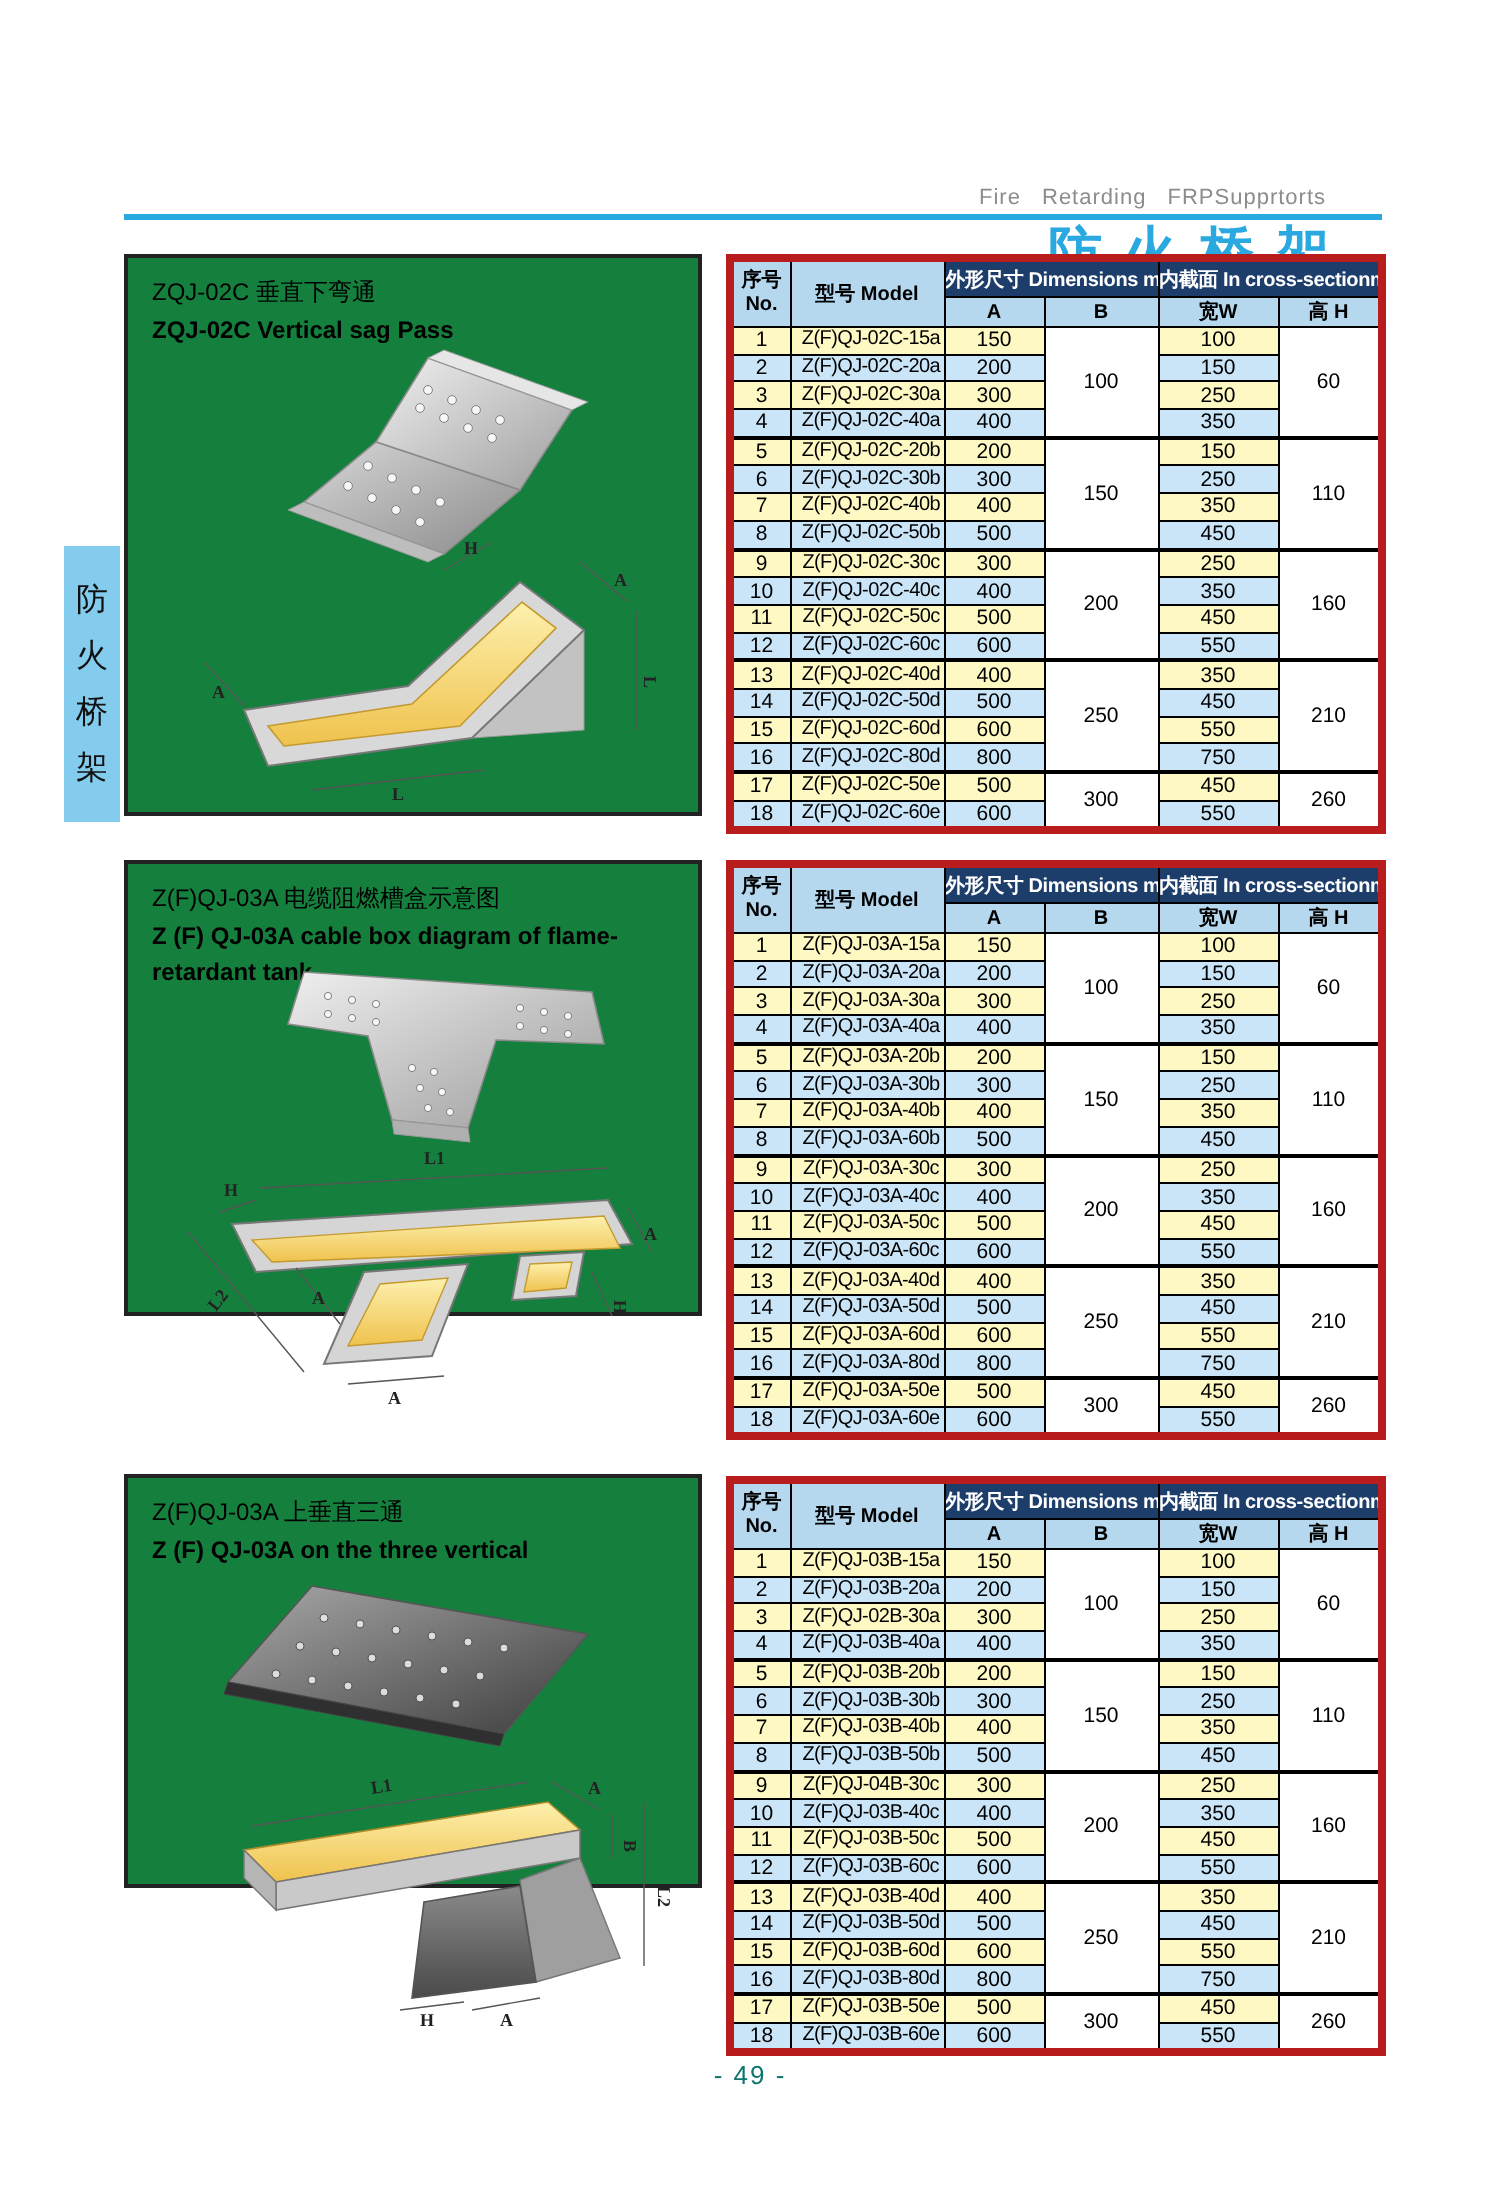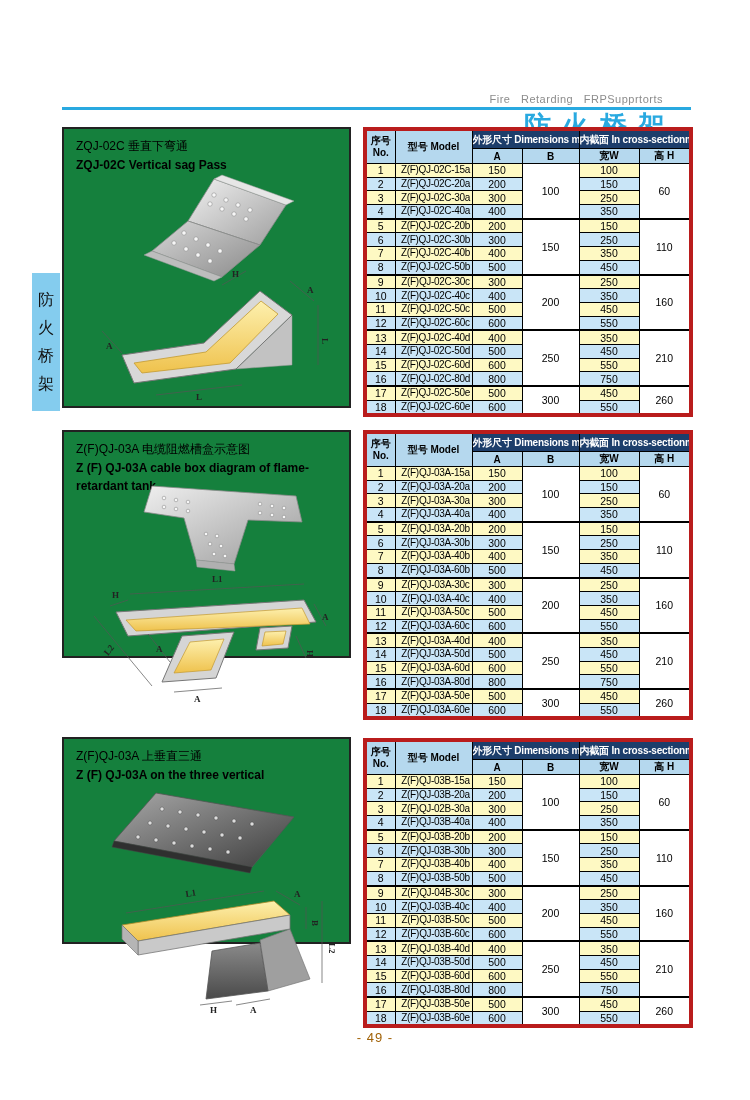--- a/index.html
+++ b/index.html
@@ -55,21 +55,21 @@
   .spec-table td { height:12.7px; font-size:10.5px; line-height:12px; }
   .th-light { background:#b5d8ee; color:#000; }
   .th-dark  { background:#1d3e6b; color:#fff; font-size:9.5px; letter-spacing:-0.2px; }
   .th-no div { line-height:1.25; font-size:10px; }
   td.model { text-align:center; padding-left:4px; font-size:10px; letter-spacing:-0.3px; }
   tr.alt td.stripe { background:#c9e5f7; }
   td.merged { background:#fff; font-size:10.5px; }
   tr.gs td { border-top:2px solid #000; }
 
   
-  .page-num { position:absolute; top:1030px; left:0; width:750px; text-align:center; font-size:13px; color:#a16207; letter-spacing:1px; }
+  .page-num { position:absolute; top:1030px; left:0; width:750px; text-align:center; font-size:13px; color:#0f766e; letter-spacing:1px; }
 
   
   .dimlbl { font-family:"Liberation Serif", serif; font-size:9px; font-weight:bold; fill:#222; }
 </style>
 </head>
 <body>
 
 <div class="hdr-title">防火桥架</div>
 <div class="hdr-sub">Fire Retarding FRPSupprtorts</div>
 <div class="hdr-line"></div>

